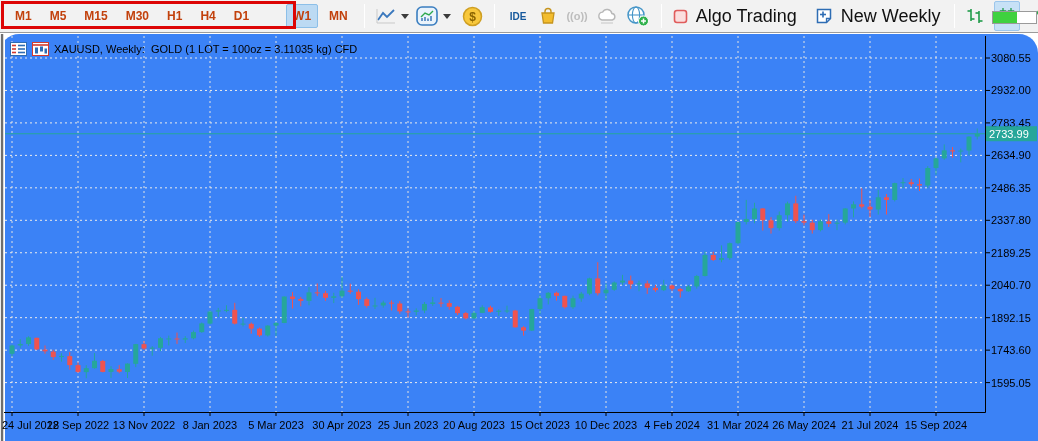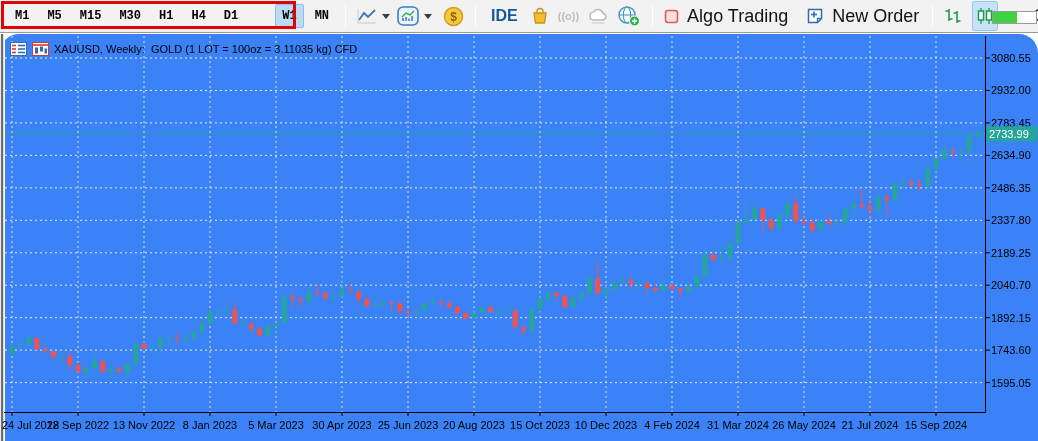--- a/index.html
+++ b/index.html
@@ -8,32 +8,31 @@
     background:#fff;font-family:"Liberation Sans",sans-serif;
     -webkit-font-smoothing:antialiased;
   }
   
   .toolbar{
     position:absolute;left:0;top:0;width:1038px;height:33px;
     background:#f2f2f2;border-bottom:1px solid #9b9b9b;
     display:flex;align-items:center;box-sizing:border-box;padding-left:6px;
   }
   .tf-btn{
-    color:#000000;font-size:12px;font-weight:700;line-height:1;
+    color:#c2410c;font-size:12px;font-weight:700;line-height:1;
     padding:5px 6px;margin:0 2px;border:1px solid transparent;border-radius:2px;
     white-space:nowrap;
-    font-family:Liberation Mono, monospace;
   }
   .tf-btn.selected{background:#bcdaf3;border-color:#8cbfe8;margin-left:28px;}
   .tsep{width:1px;height:24px;background:#d2d2d2;border-right:1px solid #ffffff;margin:0 7px;}
   .tico{display:flex;align-items:center;justify-content:center;margin:0 4px;height:24px;}
   .caret{width:0;height:0;border-left:4px solid transparent;border-right:4px solid transparent;
          border-top:5px solid #3c3c3c;margin:0 3px 0 1px;}
   .tlabel{font-size:18px;color:#111;margin:0 6px 0 4px;white-space:nowrap;}
-  .ide-label{font-size:16px;font-weight:700;color:#15589c;margin:0 8px;}
+  .ide-label{font-size:10px;font-weight:700;color:#15589c;margin:0 8px;}
   .sel-style{background:#c7e1f6;border:1px solid #9cc6ec;border-radius:2px;padding:2px 3px;}
   .profile-wrap{position:relative;margin:0 6px;}
   .badge{
     position:absolute;top:-5px;right:-9px;min-width:14px;height:14px;border-radius:8px;
     background:#e03c31;color:#fff;font-size:10px;font-weight:700;line-height:14px;
     text-align:center;padding:0 2px;
   }
   .lvl{display:flex;flex-direction:column;align-items:center;color:#1ea94e;
        font-weight:700;margin:0 8px 0 14px;line-height:1;}
   .lvl .arrow{font-size:11px;}
@@ -145,21 +144,21 @@
   <span class="tlabel">Algo Trading</span>
 
   <span class="tico" style="margin-left:12px;">
     <svg width="18" height="18" viewBox="0 0 18 18">
       <path d="M2.5 2.5 h13 v9 l-4 4 h-9 z" fill="#fff" stroke="#2e6db4" stroke-width="1.5"></path>
       <path d="M15.5 11.5 h-4 v4" fill="none" stroke="#2e6db4" stroke-width="1.3"></path>
       <line x1="8" y1="4.5" x2="8" y2="10.5" stroke="#2e6db4" stroke-width="1.6"></line>
       <line x1="5" y1="7.5" x2="11" y2="7.5" stroke="#2e6db4" stroke-width="1.6"></line>
     </svg>
   </span>
-  <span class="tlabel">New Order</span>
+  <span class="tlabel">New Weekly</span>
 
   <span class="tsep"></span>
 
   <span class="tico">
     <svg width="18" height="18" viewBox="0 0 18 18">
       <line x1="5" y1="2" x2="5" y2="14" stroke="#209b4a" stroke-width="1.6"></line>
       <line x1="1.5" y1="4" x2="5" y2="4" stroke="#209b4a" stroke-width="1.6"></line>
       <line x1="5" y1="12" x2="8.5" y2="12" stroke="#209b4a" stroke-width="1.6"></line>
       <line x1="13" y1="4" x2="13" y2="16" stroke="#209b4a" stroke-width="1.6"></line>
       <line x1="9.5" y1="6" x2="13" y2="6" stroke="#209b4a" stroke-width="1.6"></line>

